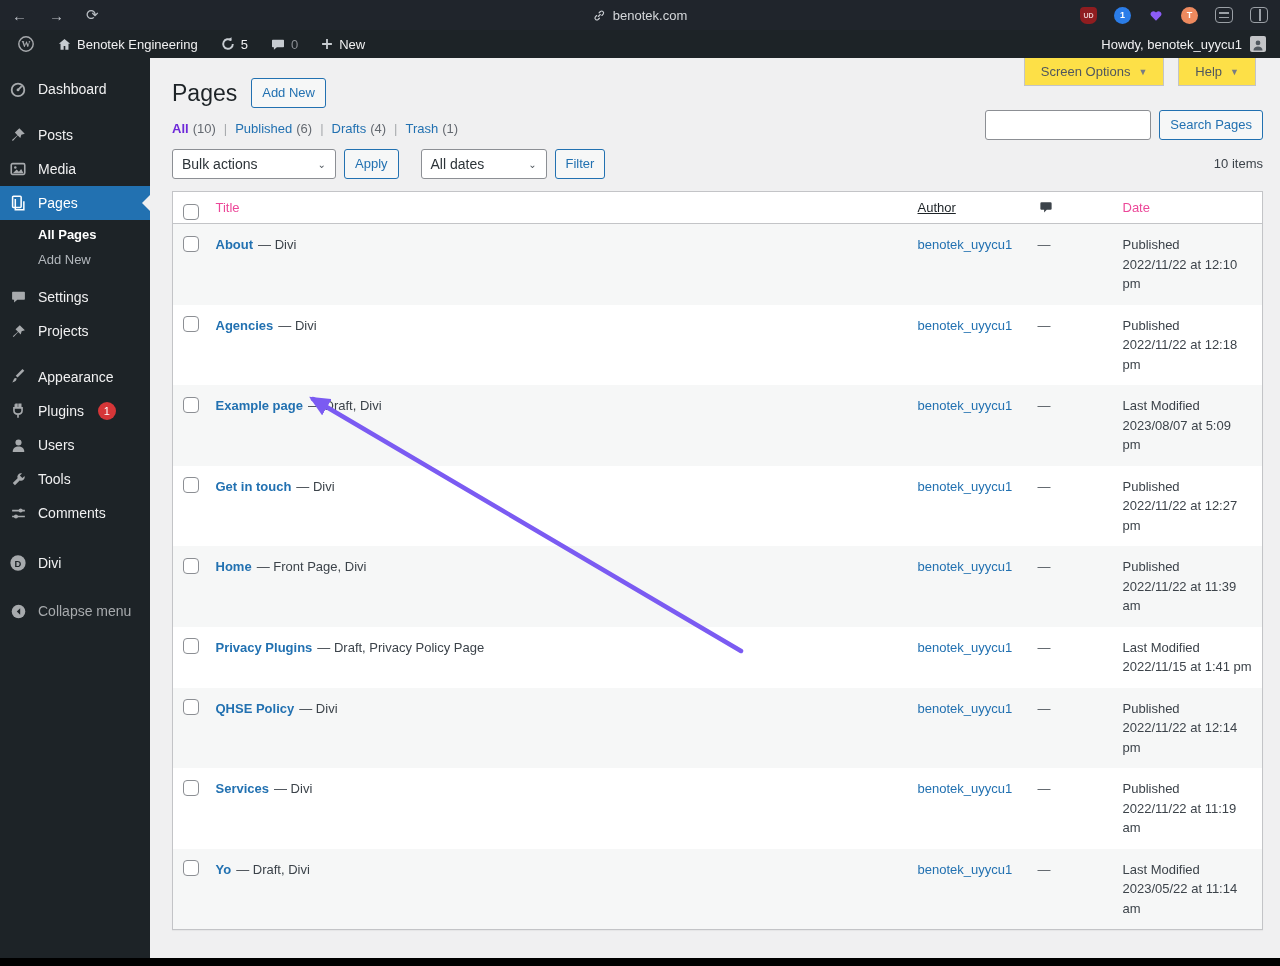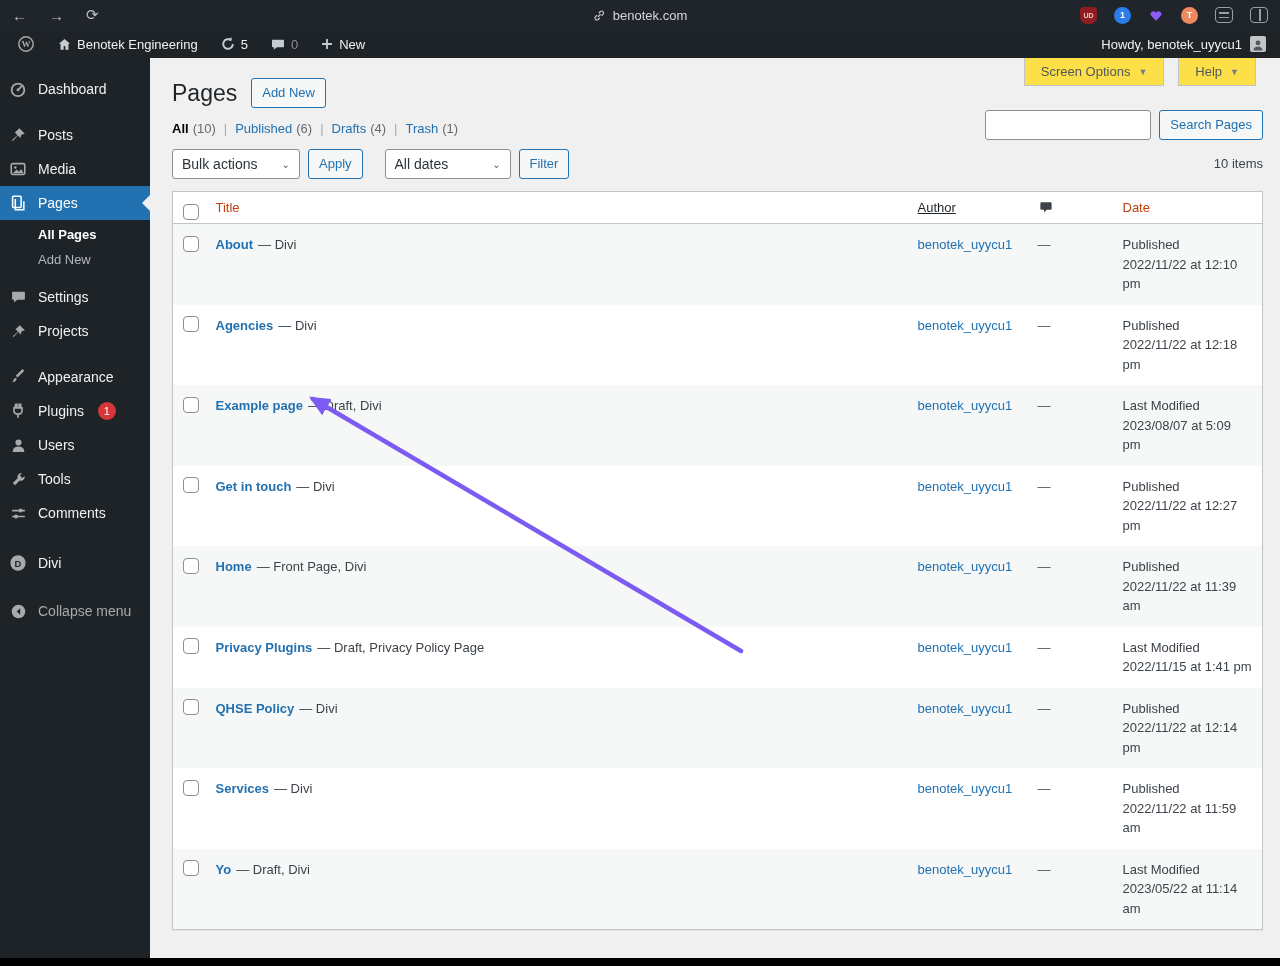--- a/index.html
+++ b/index.html
@@ -51,39 +51,39 @@
   .screen-meta { position:absolute; top:0; right:24px; display:flex; gap:14px; z-index:5; }
   .meta-btn { background:#fde047; border:1px solid #c3c4c7; border-top:none; padding:6px 16px; font-size:13px; color:#50575e; display:flex; align-items:center; gap:8px; cursor:pointer; }
   .meta-btn .chev { font-size:9px; color:#787c82; }
 
   .title-row { display:flex; align-items:center; gap:14px; padding-top:20px; }
   .page-title { font-size:23px; font-weight:400; color:#1d2327; margin:0; line-height:30px; }
   .btn-secondary { background:#f6f7f7; border:1px solid #2271b1; color:#2271b1; border-radius:3px; font-size:13px; padding:5px 10px; cursor:pointer; line-height:1.4; }
 
   .views { margin-top:13px; font-size:13px; color:#a7aaad; display:flex; gap:8px; align-items:center; }
   .views a { color:#2271b1; text-decoration:none; cursor:pointer; }
-  .views .current-label { color:#000000; font-weight:bold; }
+  .views .current-label { color:#6d28d9; font-weight:bold; }
   .views .count { color:#646970; }
   .view-item { display:flex; gap:4px; }
 
   .search-box { position:absolute; top:52px; right:17px; display:flex; gap:8px; align-items:center; }
   .search-input { width:166px; height:30px; border:1px solid #8c8f94; border-radius:3px; background:#fff; padding:0 8px; font-size:14px; }
   .btn-search { height:30px; }
 
   .tablenav { display:flex; align-items:center; gap:8px; margin-top:13px; position:relative; height:30px; }
   .select-box { display:inline-flex; align-items:center; justify-content:space-between; height:30px; border:1px solid #8c8f94; border-radius:3px; background:#fff; padding:0 9px; font-size:14px; color:#2c3338; cursor:pointer; }
-  .sb-bulk { width:128px; }
+  .sb-bulk { width:164px; }
   .sb-dates { width:126px; margin-left:14px; }
   .sel-chev { color:#50575e; font-size:10px; margin-left:10px; }
   .items-count { position:absolute; right:0; top:7px; font-size:13px; color:#3c434a; }
 
   table.pages-table { width:100%; border-collapse:collapse; background:#fff; border:1px solid #c3c4c7; box-shadow:0 1px 1px rgba(0,0,0,.04); margin-top:12px; font-size:13px; }
   .pages-table th { text-align:left; font-weight:400; padding:8px 10px; color:#1d2327; }
   thead th { border-bottom:1px solid #c3c4c7; }
-  .pages-table th a { color:#c2410c; text-decoration:none; cursor:pointer; }
+  .pages-table th a { color:#ec4899; text-decoration:none; cursor:pointer; }
   .col-cb { width:33px; }
   .col-author { width:120px;text-decoration:underline; }
   .col-comments { width:85px; }
   .col-date { width:150px; }
   .cb { appearance:none; -webkit-appearance:none; width:16px; height:16px; border:1px solid #8c8f94; border-radius:4px; background:#fff; margin:0; cursor:pointer; vertical-align:middle; }
   th .cb { margin-left:0; }
   tbody tr:nth-child(odd) { background:#f6f7f7; }
   .pages-table td { padding:11px 10px; vertical-align:top; line-height:1.5; }
   td.cb-cell, th.cb-cell { padding:9px 0 0 10px; }
   .row-title { color:#2271b1; font-weight:bold; text-decoration:none; cursor:pointer; }
@@ -454,21 +454,21 @@
                 <span class="date-val">2022/11/22 at 12:14 pm</span>
               </td>
           </tr>
           <tr>
             <td class="cb-cell"><input type="checkbox" class="cb" style=""></td>
             <td><a class="row-title">Services</a><span class="post-state">— Divi</span></td>
             <td><a class="author-link">benotek_uyycu1</a></td>
             <td class="comments-cell"><span>—</span></td>
             <td class="date-cell">
                 <span class="date-status">Published</span>
-                <span class="date-val">2022/11/22 at 11:59 am</span>
+                <span class="date-val">2022/11/22 at 11:19 am</span>
               </td>
           </tr>
           <tr>
             <td class="cb-cell"><input type="checkbox" class="cb" style=""></td>
             <td><a class="row-title">Yo</a><span class="post-state">— Draft, Divi</span></td>
             <td><a class="author-link">benotek_uyycu1</a></td>
             <td class="comments-cell"><span>—</span></td>
             <td class="date-cell">
                 <span class="date-status">Last Modified</span>
                 <span class="date-val">2023/05/22 at 11:14 am</span>

